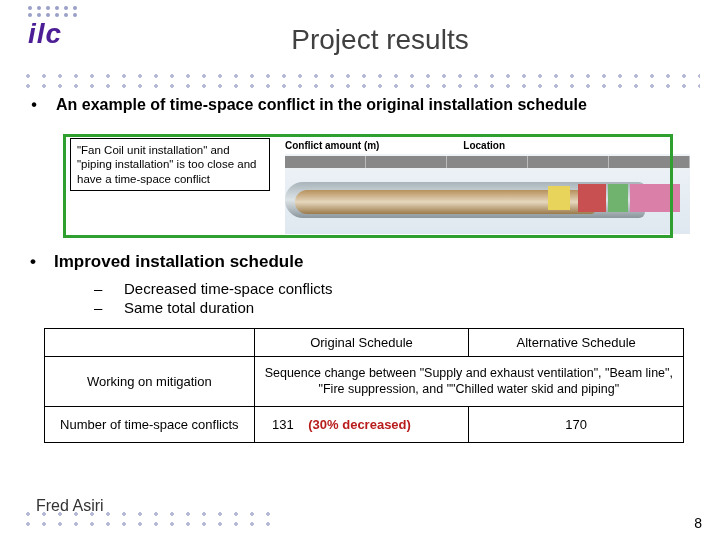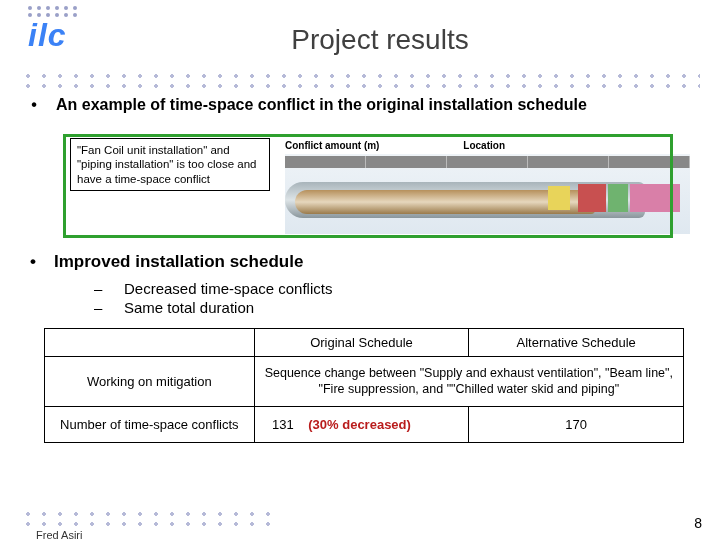--- a/index.html
+++ b/index.html
@@ -3,21 +3,21 @@
 <meta charset="utf-8">
 <style>
   * { box-sizing: border-box; margin: 0; padding: 0; }
   html, body { width: 720px; height: 540px; font-family: Arial, sans-serif; background: #fff; overflow: hidden; position: relative; }
   .slide { width: 720px; height: 540px; position: relative; }
 
   
   .logo-area { position: absolute; top: 6px; left: 28px; width: 80px; }
   .logo-dots { display: grid; grid-template-columns: repeat(6, 4px); gap: 3px 5px; margin-bottom: 4px; }
   .logo-dots span { width: 4px; height: 4px; background: #9aa0c8; border-radius: 50%; display: block; }
-  .logo-text { font-size: 32px; font-weight: 700; color: #3b82f6; letter-spacing: 1px; font-style: italic; line-height: 0.9; }
+  .logo-text { font-size: 28px; font-weight: 700; color: #4c1d95; letter-spacing: 1px; font-style: italic; line-height: 0.9; }
 
   .title { position: absolute; top: 24px; left: 0; right: 0; text-align: center; font-size: 28px; color: #404040; padding-right: 80px; padding-left: 120px; }
 
   .dotrow { position: absolute; left: 20px; right: 20px; height: 6px; }
   .dotrow::before { content: ""; display: block; height: 4px; background-image: radial-gradient(circle, #b6bad8 1.6px, transparent 1.7px); background-size: 16px 4px; background-repeat: repeat-x; }
   .dotrow.top1 { top: 74px; }
   .dotrow.top2 { top: 84px; }
   .dotrow.bot1 { top: 512px; left: 20px; right: 450px; }
   .dotrow.bot2 { top: 522px; left: 20px; right: 450px; }
 
@@ -55,21 +55,21 @@
   .tbl { position: absolute; top: 328px; left: 44px; width: 640px; border-collapse: collapse; font-size: 13px; }
   .tbl td, .tbl th { border: 1px solid #000; padding: 6px 8px; text-align: center; vertical-align: middle; }
   .tbl .h { font-weight: 400; }
   .tbl .lefthead { width: 210px; }
   .tbl .col2 { width: 215px; }
   .tbl .col3 { width: 215px; }
   .tbl .mitcell { font-size: 12.5px; line-height: 1.3; padding: 8px 6px; }
   .tbl .numrow td { padding: 10px 10px; }
   .tbl .decrease { color: #b91c1c; font-weight: 700; padding-right: 40px; }
 
-  .footer-author { position: absolute; top: 529px; left: 36px; font-size: 11px; color: #333; }
+  .footer-author { position: absolute; top: 497px; left: 36px; font-size: 16px; color: #333; }
   .pagenum { position: absolute; top: 515px; right: 18px; font-size: 14px; }
 </style>
 </head>
 <body>
 <div class="slide">
 
 <div class="logo-area">
   <div class="logo-dots">
     <span></span>
         <span></span>

